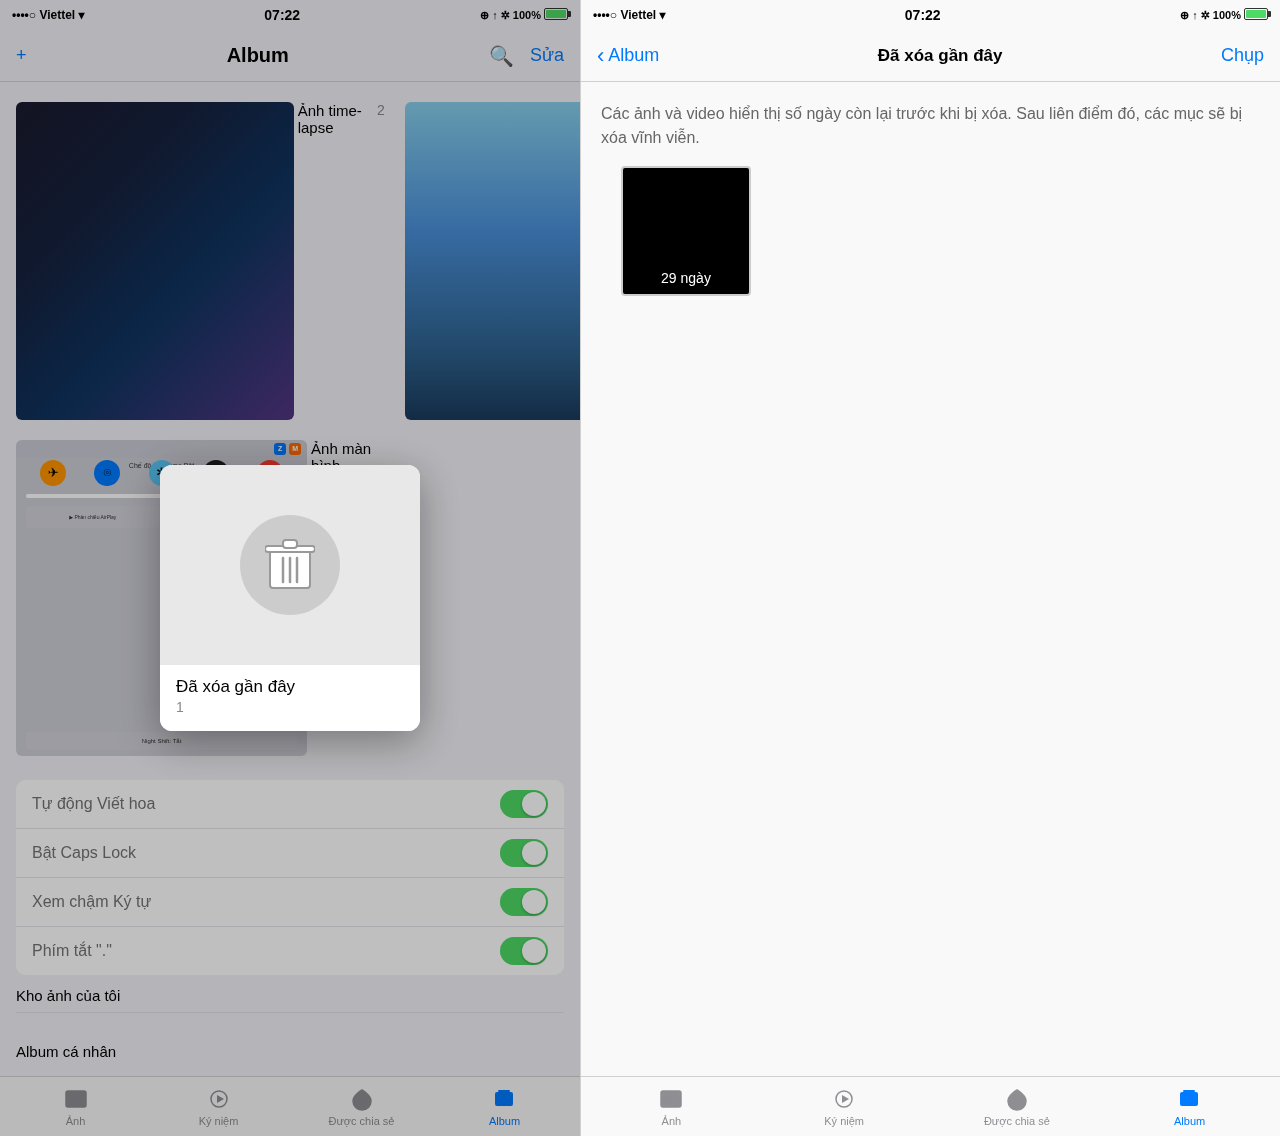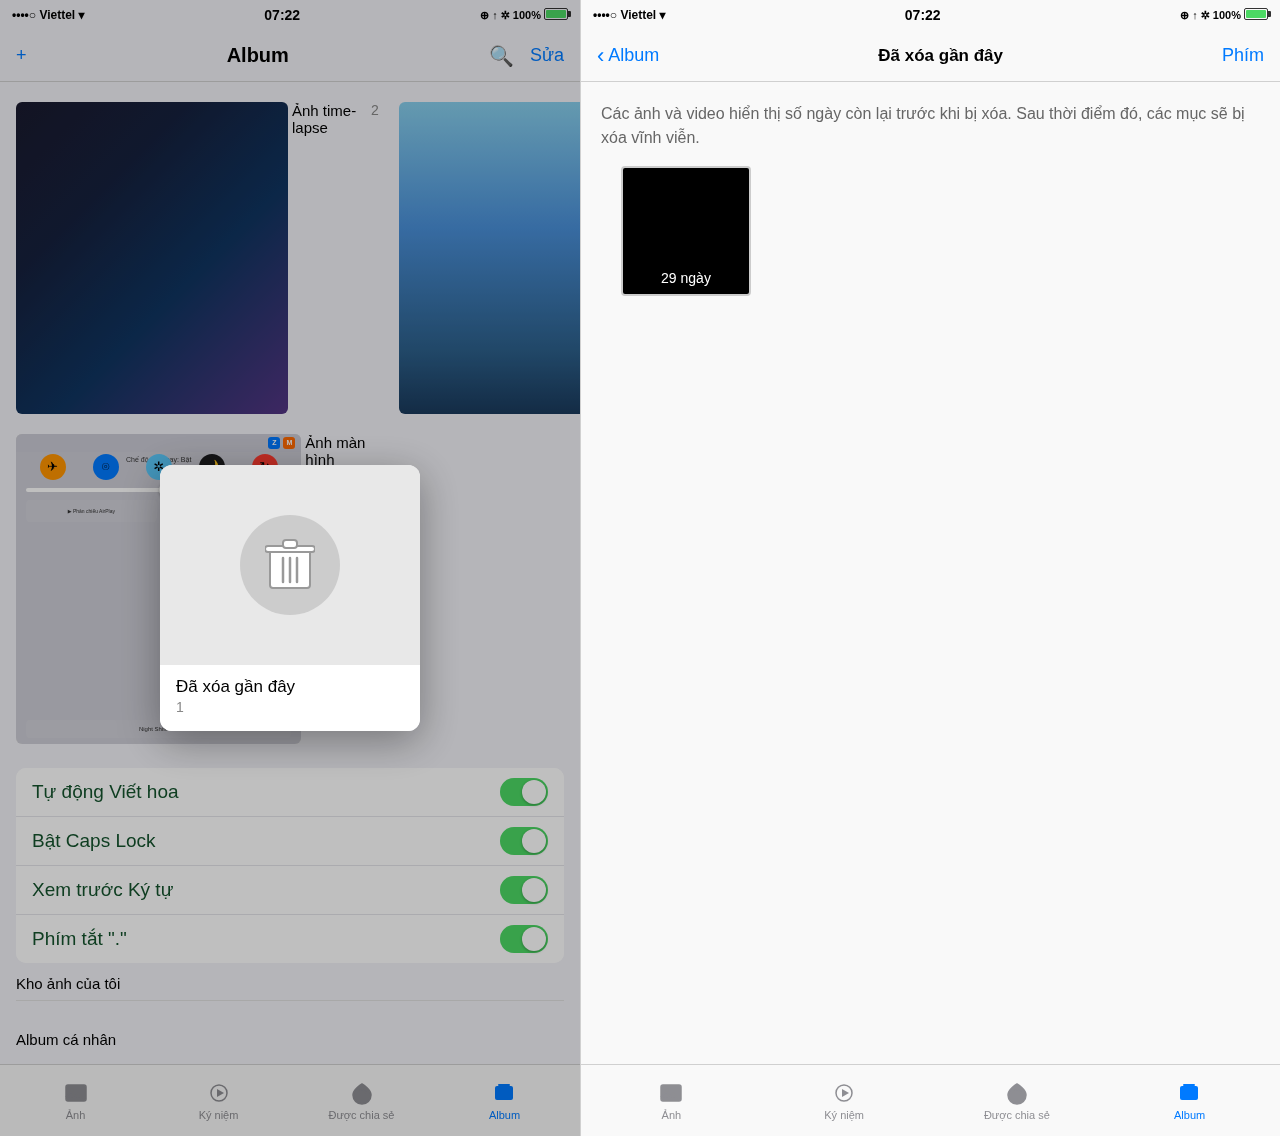--- a/index.html
+++ b/index.html
@@ -286,22 +286,22 @@
       align-items: center;
       justify-content: space-between;
       padding: 10px 16px;
       border-bottom: 1px solid #e5e5ea;
       background: #fff;
     }
     .settings-row:last-child {
       border-bottom: none;
     }
     .settings-label {
-      font-size: 19px;
-      color: #14532d;
+      font-size: 16px;
+      color: #737373;
     }
     .toggle {
       width: 48px;
       height: 28px;
       border-radius: 14px;
       position: relative;
       cursor: pointer;
     }
     .toggle-on { background: #4cd964; }
     .toggle-off { background: #e0e0e0; }
@@ -324,21 +324,21 @@
     }
     .album-bottom-item {
       display: flex;
       gap: 2px;
       padding: 8px 0;
       border-bottom: 1px solid #e0e0e0;
     }
 
     
     .tab-bar {
-      height: 72px;
+      height: 60px;
       background: rgba(249,249,249,0.95);
       border-top: 1px solid #d0d0d0;
       display: flex;
       align-items: center;
       justify-content: space-around;
       padding: 0 4px;
       margin-top: auto;
     }
     .tab-item {
       display: flex;
@@ -570,21 +570,21 @@
             <div class="toggle-thumb"></div>
           </div>
       </div>
       <div class="settings-row">
         <span class="settings-label">Bật Caps Lock</span>
         <div class="toggle toggle-on">
             <div class="toggle-thumb"></div>
           </div>
       </div>
       <div class="settings-row">
-        <span class="settings-label">Xem trước Ký tự</span>
+        <span class="settings-label">Xem chậm Ký tự</span>
         <div class="toggle toggle-on">
             <div class="toggle-thumb"></div>
           </div>
       </div>
       <div class="settings-row">
         <span class="settings-label">Phím tắt "."</span>
         <div class="toggle toggle-on">
             <div class="toggle-thumb"></div>
           </div>
       </div>
@@ -677,24 +677,24 @@
       </span>
     </span>
   </div>
 
   <div class="nav-bar-right">
     <div class="nav-back">
       <span style="font-size:22px;">‹</span>
       <span>Album</span>
     </div>
     <span class="nav-title" style="font-size:17px;">Đã xóa gần đây</span>
-    <button class="nav-btn nav-btn-blue">Phím</button>
-  </div>
-
-  <div class="right-desc">Các ảnh và video hiển thị số ngày còn lại trước khi bị xóa. Sau thời điểm đó, các mục sẽ bị xóa vĩnh viễn.</div>
+    <button class="nav-btn nav-btn-blue">Chụp</button>
+  </div>
+
+  <div class="right-desc">Các ảnh và video hiển thị số ngày còn lại trước khi bị xóa. Sau liên điểm đó, các mục sẽ bị xóa vĩnh viễn.</div>
 
   <div style="padding: 0 20px;">
     <div class="deleted-thumb">
       <span class="deleted-thumb-label">29 ngày</span>
     </div>
   </div>
 
   <div class="tab-bar" style="margin-top:auto;">
     <div class="tab-item">
       <div class="tab-icon tab-icon-inactive">

